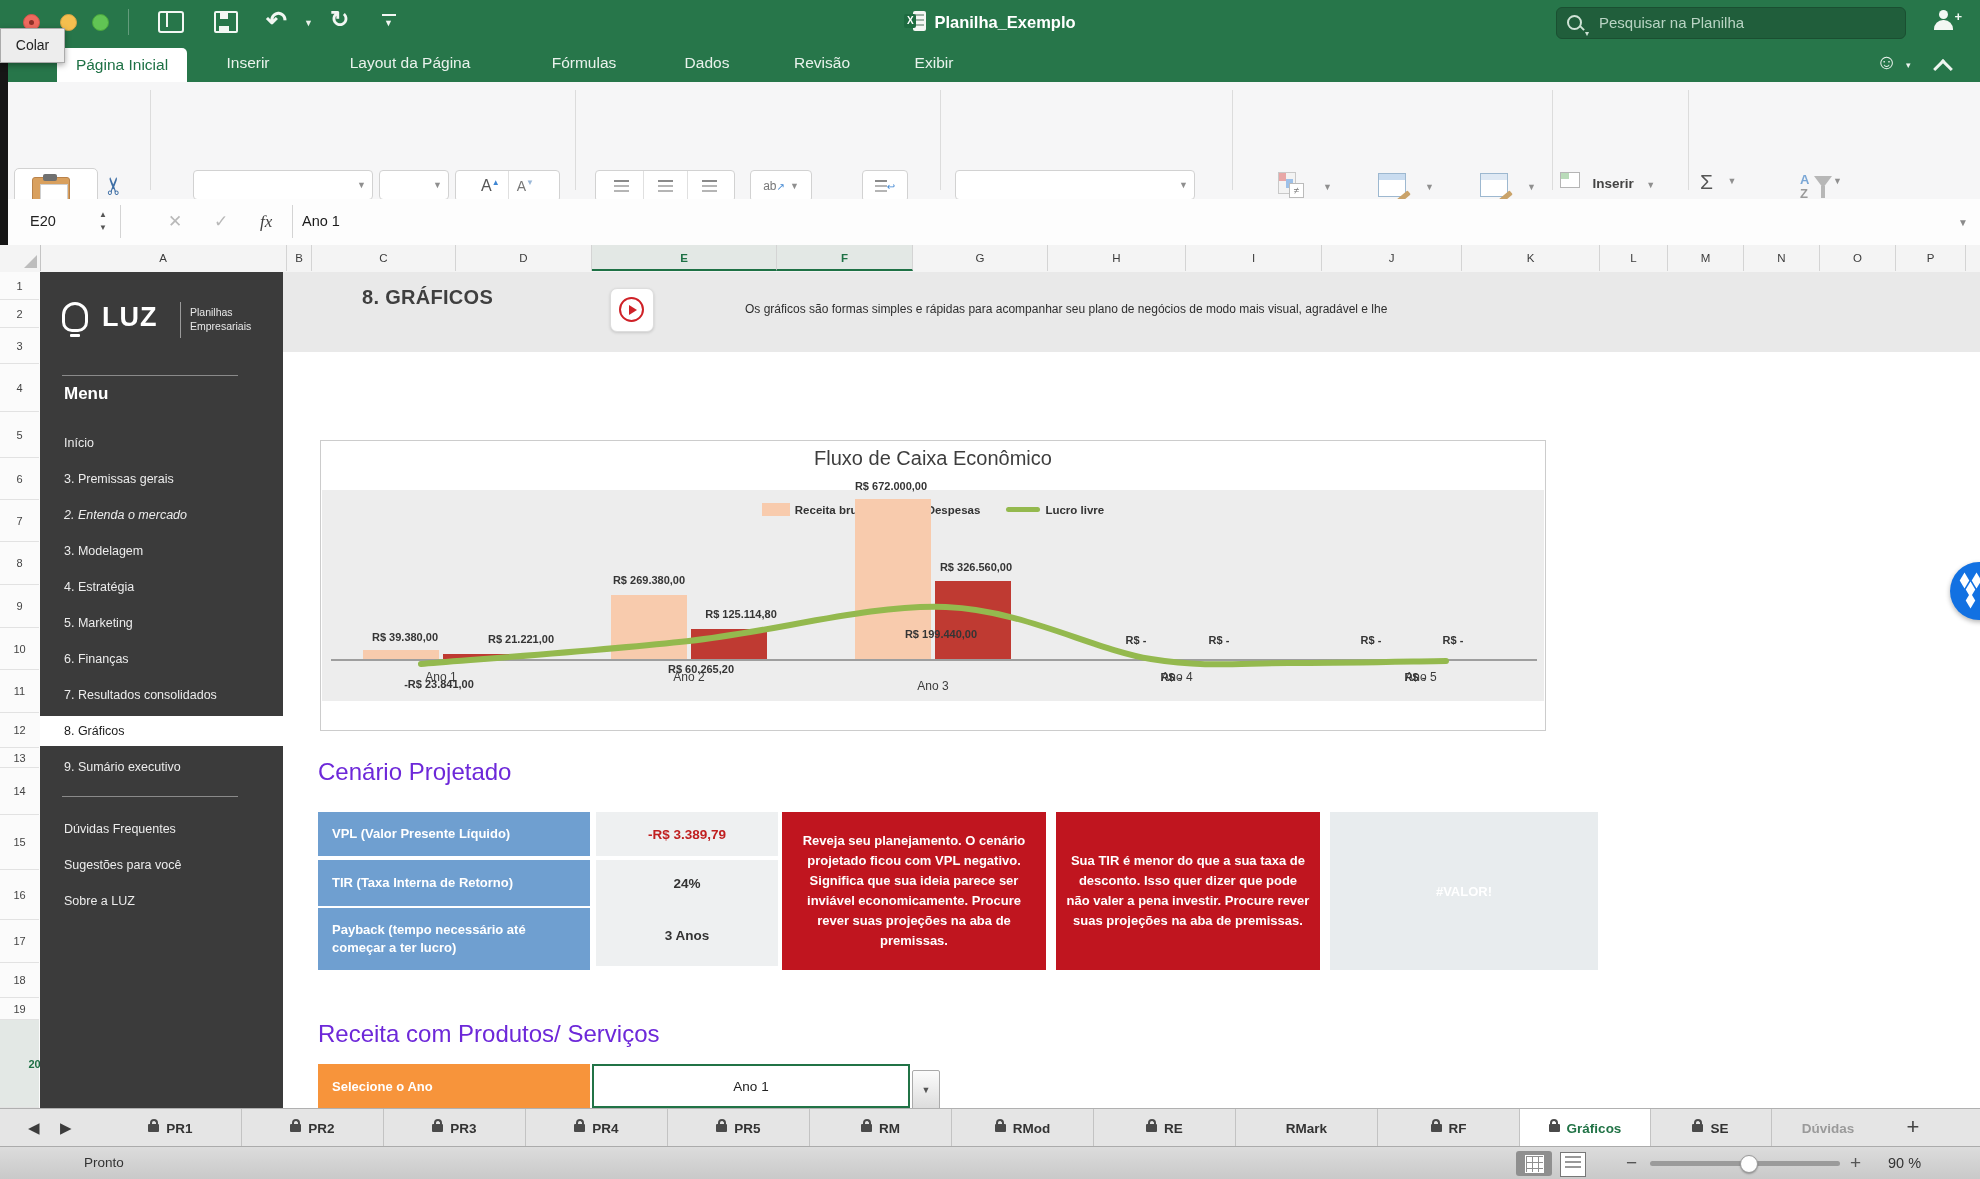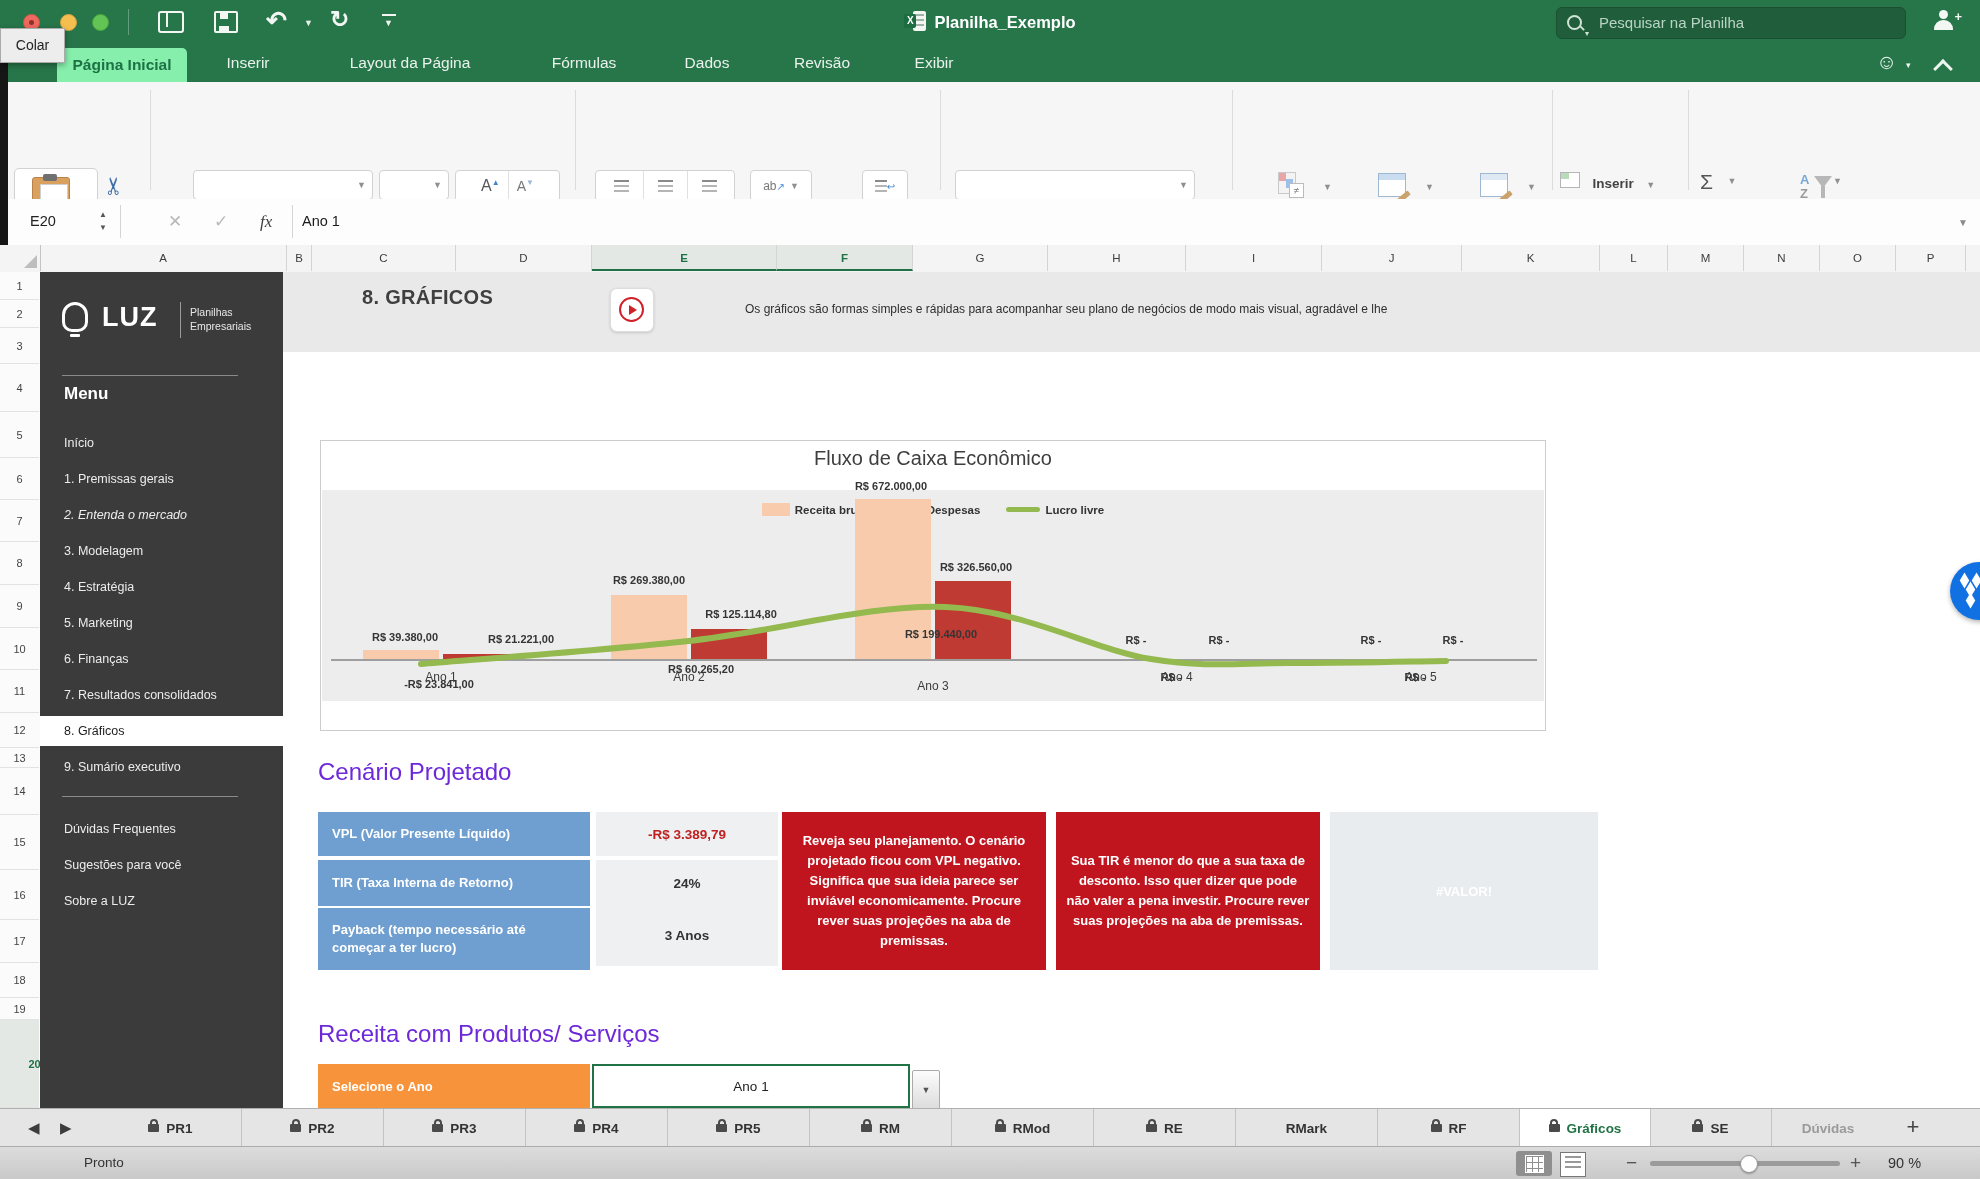--- a/index.html
+++ b/index.html
@@ -38,21 +38,21 @@
   .mag{position:absolute;left:10px;top:7px;width:11px;height:11px;border:2px solid #cfe3d6;border-radius:50%;}
   .mag:after{content:"";position:absolute;left:10px;top:10px;width:6px;height:2px;background:#cfe3d6;transform:rotate(45deg);}
   .mag-car{position:absolute;left:28px;top:11px;font-size:8px;color:#cfe3d6;}
   .person{position:absolute;left:1932px;top:9px;width:30px;height:26px;}
   .person .hd{position:absolute;left:7px;top:1px;width:9px;height:9px;border-radius:50%;background:#f2f7f3;}
   .person .bd{position:absolute;left:2px;top:11px;width:19px;height:10px;border-radius:9px 9px 0 0;background:#f2f7f3;}
   .person .pl{position:absolute;right:0px;top:0px;color:#f2f7f3;font-size:13px;font-weight:bold;}
   
   .tabrow{position:absolute;left:0;top:44px;width:1980px;height:38px;background:#27764a;}
   .rtab{position:absolute;top:0;height:38px;line-height:38px;color:#e9f2ec;font-size:15.5px;text-align:center;cursor:default;}
-  .rtab.active{background:#86efac;border-radius:5px 5px 0 0;color:#1e7145;font-weight:bold;}
+  .rtab.active{background:#ffffff;border-radius:5px 5px 0 0;color:#1e7145;font-weight:normal;}
   .smiley{position:absolute;left:1876px;top:50px;color:#eef5f0;font-size:21px;}
   .smiley-car{position:absolute;left:1906px;top:60px;font-size:9px;color:#eef5f0;}
   .collapse{position:absolute;left:1936px;top:62px;width:11px;height:11px;border-left:3px solid #eef5f0;border-top:3px solid #eef5f0;transform:rotate(45deg);}
   
   .tooltip{position:absolute;left:0px;top:28px;width:63px;height:33px;background:#ededed;border:1px solid #ababab;
            box-shadow:0 2px 6px rgba(0,0,0,.35);font-size:14px;color:#222;text-align:center;line-height:33px;z-index:60;}
   .lsliver{position:absolute;left:0;top:61px;width:8px;height:184px;background:#161616;z-index:55;}
   
   .ribbon{position:absolute;left:0;top:82px;width:1980px;height:117px;background:#f6f6f7;border-bottom:1px solid #bdbdbd;}
   .rdiv{position:absolute;top:8px;width:1px;height:100px;background:#dcdcdc;}
@@ -469,21 +469,21 @@
     <div class="sidebar" id="sidebar">
       <div class="luz-logo">
         <span class="bulb"></span>
         <span class="luz-txt">LUZ</span>
         <span class="luz-div"></span>
         <span class="luz-sub"><span>Planilhas</span><br><span>Empresariais</span></span>
       </div>
       <div class="side-hr" style="top:103px;"></div>
       <div class="menu-title" style="top:112px;">Menu</div>
     <div class="mitem" style="top: 156px;">Início</div>
-        <div class="mitem" style="top: 192px;">1. Premissas gerais</div>
+        <div class="mitem" style="top: 192px;">3. Premissas gerais</div>
         <div class="mitem" style="top: 228px; font-style: italic;">2. Entenda o mercado</div>
         <div class="mitem" style="top: 264px;">3. Modelagem</div>
         <div class="mitem" style="top: 300px;">4. Estratégia</div>
         <div class="mitem" style="top: 336px;">5. Marketing</div>
         <div class="mitem" style="top: 372px;">6. Finanças</div>
         <div class="mitem" style="top: 408px;">7. Resultados consolidados</div>
         <div class="mitem active" style="top: 444px;">8. Gráficos</div>
         <div class="mitem" style="top: 480px;">9. Sumário executivo</div>
         <div class="side-hr" style="top: 524px;"></div>
         <div class="mitem" style="top: 542px;">Dúvidas Frequentes</div>

